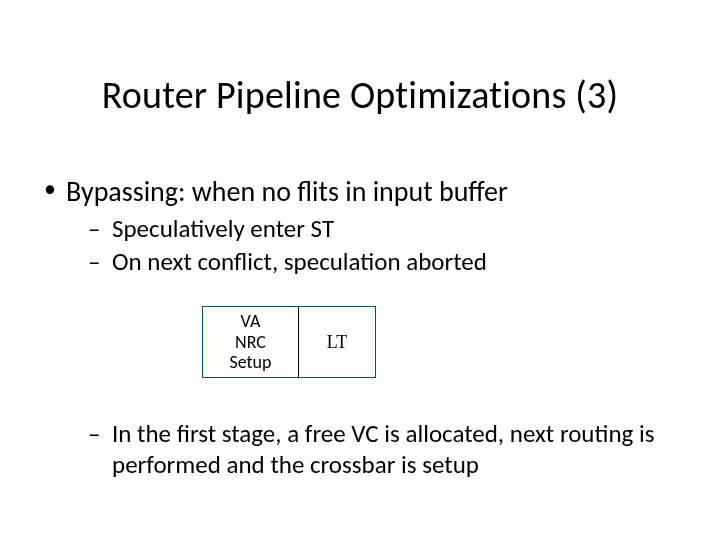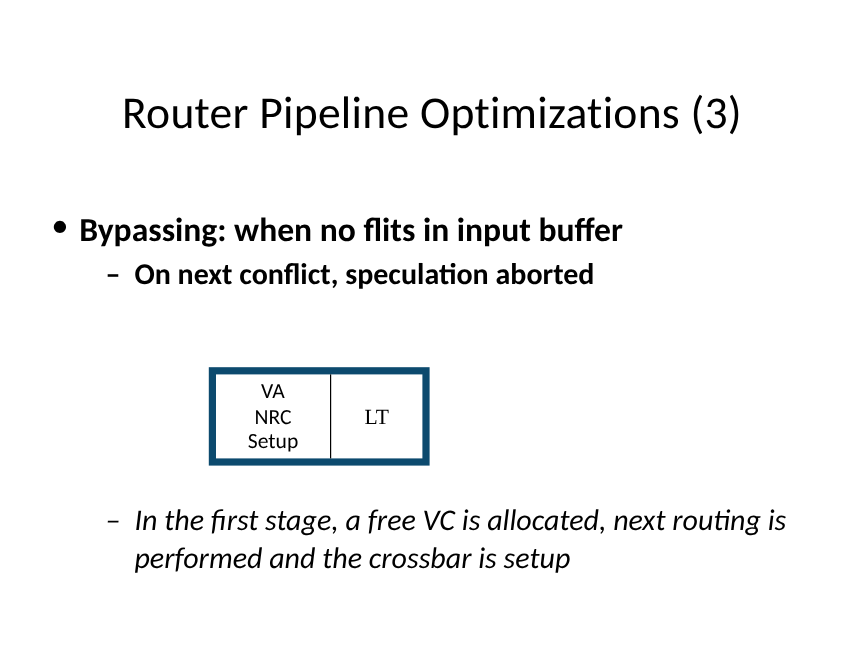--- a/index.html
+++ b/index.html
@@ -27,21 +27,20 @@
     text-align: center;
     font-size: 38px;
     font-weight: 400;
     letter-spacing: 0.2px;
   }
   .body {
     position: absolute;
     top: 130px;
     left: 40px;
     right: 40px;
-    font-weight: bold;
   }
   ul.lvl1 {
     list-style: none;
     margin: 0;
     padding: 0;
   }
   ul.lvl1 > li {
     position: relative;
     padding-left: 26px;
     font-size: 28px;
@@ -70,23 +69,23 @@
   ul.lvl2 > li::before {
     content: "–";
     position: absolute;
     left: 0;
     top: 0;
   }
 
   .pipeline {
     position: absolute;
     top: 262px;
-    left: 174px;
+    left: 202px;
     display: flex;
-    border: 6px solid #0c4a6e;
+    border: 1px solid #0c4a6e;
   }
   .stage {
     border-right: 1px solid #000;
     display: flex;
     align-items: center;
     justify-content: center;
     text-align: center;
     font-size: 18px;
     line-height: 1.15;
     height: 70px;
@@ -97,35 +96,35 @@
   .stage:last-child { border-right: none; }
   .stage.s0 { width: 96px; }
   .stage.s1 { width: 76px; }
   .stage.s2 { width: 76px; font-family: Liberation Serif, serif; }
 
   .after {
     position: absolute;
     top: 370px;
     left: 40px;
     right: 40px;
-    font-style: italic;
   }
 </style>
 </head>
 <body>
 
 <div class="slide">
 
   <div class="title">Router Pipeline Optimizations (3)</div>
 
   <div class="body">
     <ul class="lvl1">
       <li>
         <span>Bypassing: when no flits in input buffer</span>
         <ul class="lvl2">
+          <li>Speculatively enter ST</li>
           <li>On next conflict, speculation aborted</li>
         </ul>
       </li>
     </ul>
   </div>
 
   <div class="pipeline">
     <div class="stage s0">VA
 NRC
 Setup</div>

